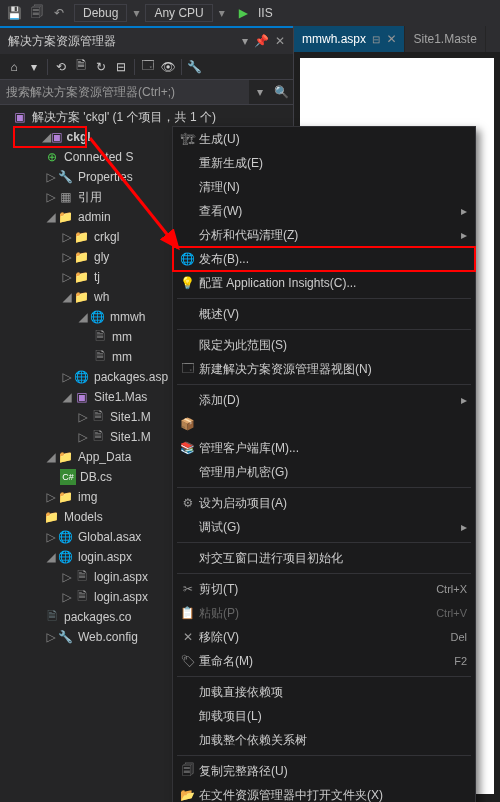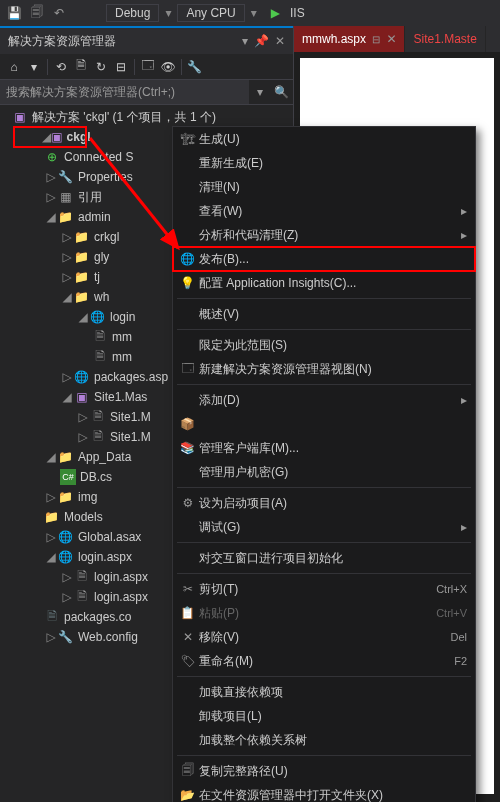--- a/index.html
+++ b/index.html
@@ -1,19 +1,19 @@
 <!DOCTYPE html>
 <html><head>
 <meta charset="utf-8">
 <style>
 * { box-sizing: border-box; margin: 0; padding: 0; font-family: "Microsoft YaHei", "Segoe UI", sans-serif; font-size: 12px; }
 body { background: #2d2d30; color: #ccc; width: 500px; height: 802px; overflow: hidden; position: relative; }
 .toolbar-top { background: #2d2d30; height: 26px; display: flex; align-items: center; padding: 0 4px; color: #999; }
 .toolbar-top .icon { width: 18px; height: 18px; margin: 0 2px; display: inline-flex; align-items: center; justify-content: center; }
-.config-box { margin-left: 36px; display: flex; align-items: center; gap: 6px; }
+.config-box { margin-left: 4px; display: flex; align-items: center; gap: 6px; }
 .config-box span.sel { border: 1px solid #3f3f46; padding: 1px 8px; color: #ccc; }
 .run-icon { color: #4ec94e; margin-left: 8px; }
 .iis { color: #ccc; margin-left: 4px; }
 
 .workspace { display: flex; height: calc(100% - 26px); }
 .panel { width: 294px; background: #252526; border-right: 1px solid #3f3f46; display: flex; flex-direction: column; position: relative; }
 .panel-titlebar { background: #2d2d30; height: 28px; display: flex; align-items: center; padding: 0 8px; color: #ccc; border-top: 2px solid #007acc; gap: 44px; }
 .panel-titlebar .title { flex: 1; }
 .panel-titlebar .win-icons { display: flex; gap: 6px; color: #999; }
 
@@ -40,22 +40,22 @@
 .cs { color: #519aba; }
 .aspx { color: #519aba; }
 .proj { color: #b180d7; }
 .sln { color: #b180d7; }
 .cfg { color: #6d8086; }
 
 .highlight-red { outline: 2px solid #ff0000; outline-offset: -1px; }
 
 .tabs-area { flex: 1; background: #1e1e1e; }
 .tabstrip { display: flex; height: 26px; background: #2d2d30; }
-.tab { padding: 0 8px; display: flex; align-items: center; gap: 6px; color: #ef4444; border-right: 1px solid #252526; }
-.tab.active { background: #7f1d1d; color: #fff; }
+.tab { padding: 0 8px; display: flex; align-items: center; gap: 6px; color: #a3a3a3; border-right: 1px solid #252526; }
+.tab.active { background: #0c4a6e; color: #fff; }
 .tab .pin { color: #969696; font-size: 10px; }
 .tab .close { color: #969696; }
 .editor { background: #fff; margin: 6px; height: calc(100% - 40px); }
 
 .context-menu { position: absolute; left: 172px; top: 126px; width: 304px; background: #1b1b1c; border: 1px solid #333337; box-shadow: 4px 4px 8px rgba(0,0,0,0.5); z-index: 100; }
 .context-menu .mi { display: flex; align-items: center; height: 24px; padding: 0 8px 0 4px; color: #ccc; }
 .context-menu .mi .mic { width: 22px; display: inline-flex; align-items: center; justify-content: center; color: #999; }
 .context-menu .mi .mlbl { flex: 1; }
 .context-menu .mi .msc { color: #999; font-size: 11px; }
 .context-menu .mi .sub { color: #999; }
@@ -158,21 +158,21 @@
           <span class="lbl">tj</span>
         </div>
       <div class="node i4">
           <span class="exp">◢</span>
           <span class="ic folder">📁</span>
           <span class="lbl">wh</span>
         </div>
       <div class="node i5">
           <span class="exp">◢</span>
           <span class="ic aspx">🌐</span>
-          <span class="lbl">login</span>
+          <span class="lbl">mmwh</span>
         </div>
       <div class="node i6">
           <span class="ic" style="color:#999">🗎</span>
           <span class="lbl">mm</span>
         </div>
       <div class="node i6">
           <span class="ic" style="color:#999">🗎</span>
           <span class="lbl">mm</span>
         </div>
       <div class="node i4">

